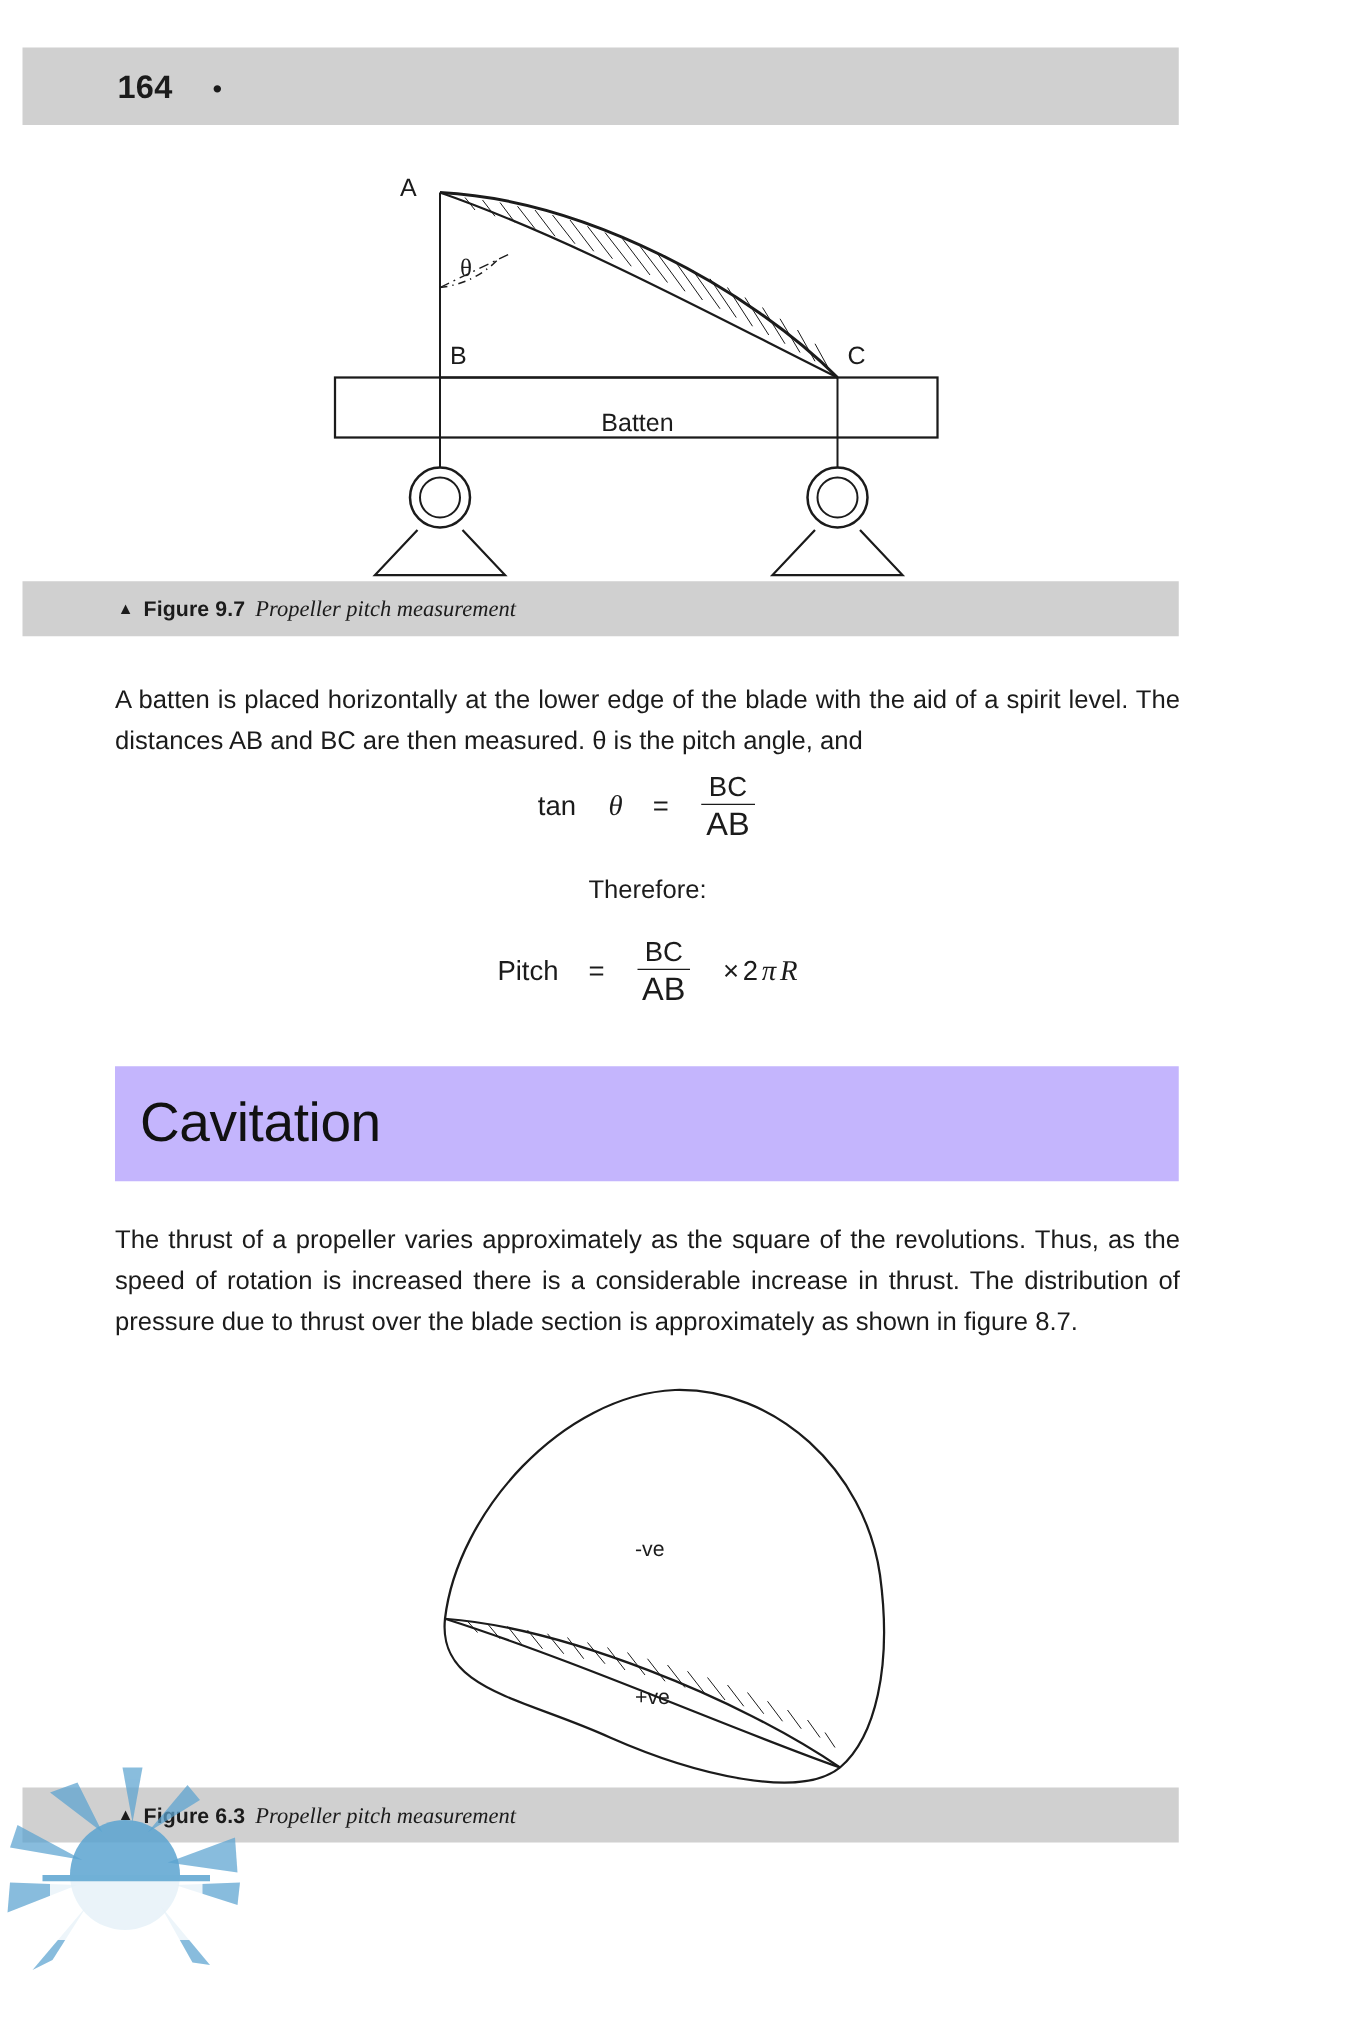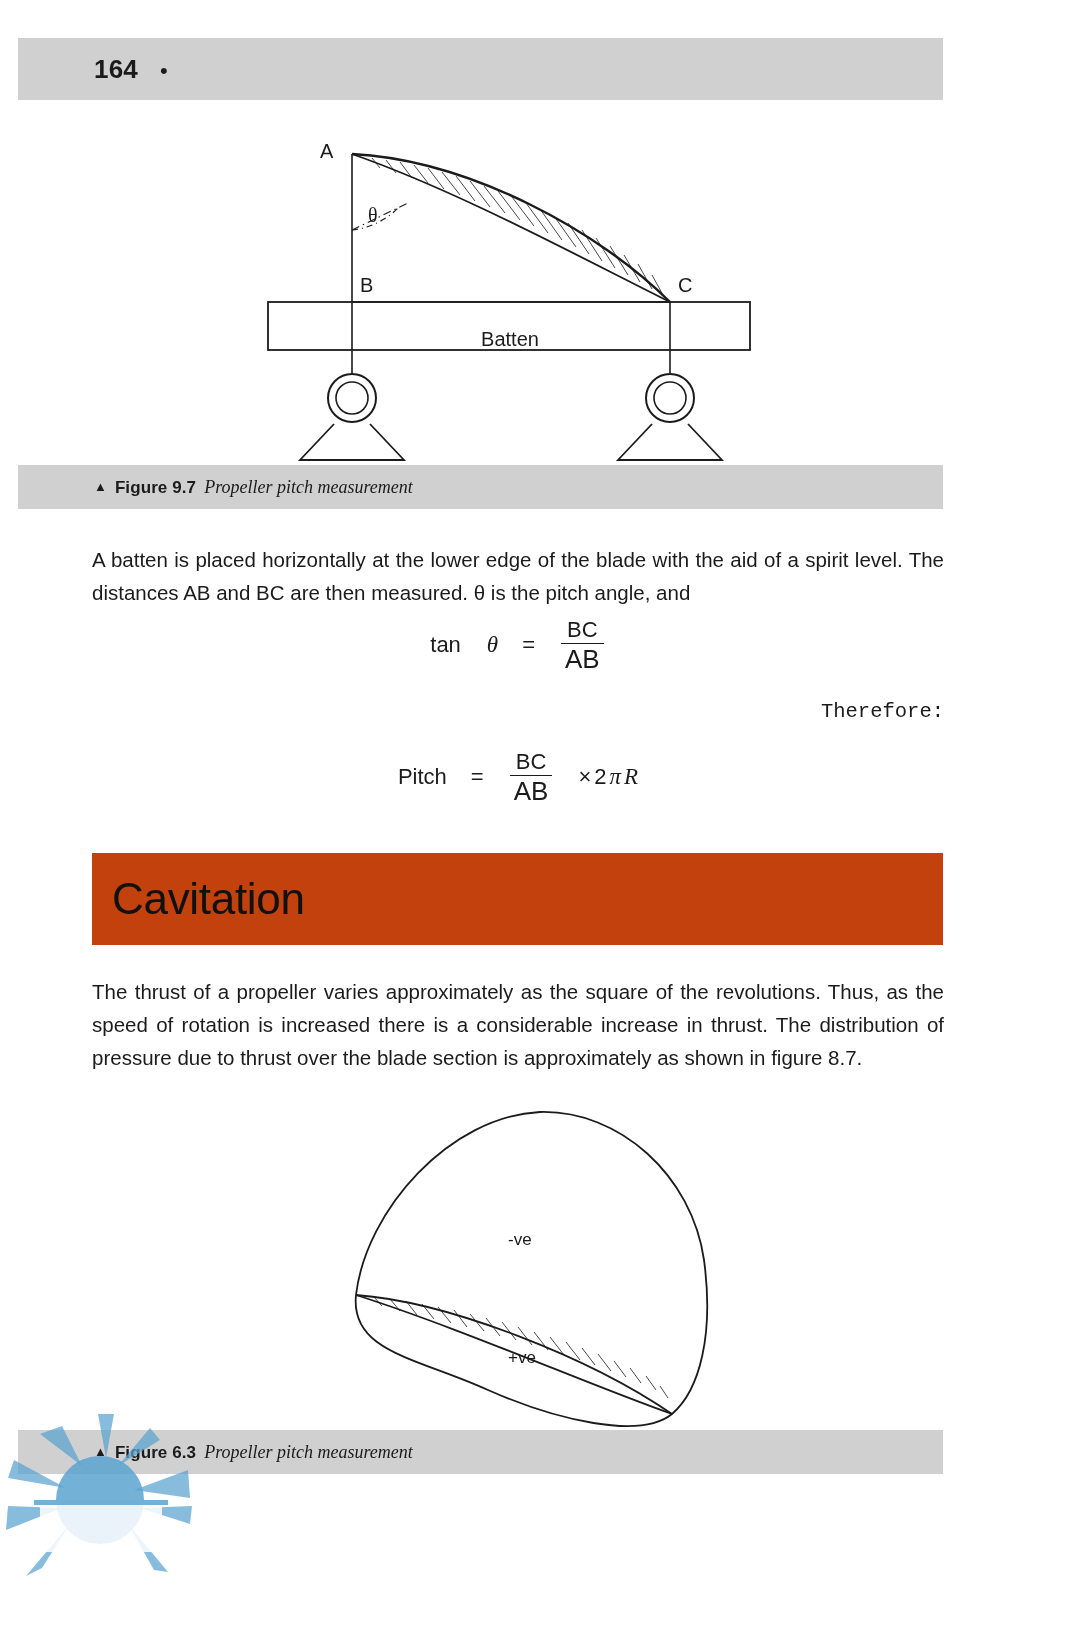--- a/index.html
+++ b/index.html
@@ -24,21 +24,21 @@
     width: 925px;
     height: 62px;
     background: #d0d0d0;
     display: flex;
     align-items: center;
   }
   .header-inner {
     padding-left: 76px;
     display: flex;
     align-items: baseline;
-    gap: 6px;
+    gap: 16px;
   }
   .page-num {
     font-size: 26px;
     font-weight: bold;
     letter-spacing: 0.2px;
   }
   .header-dot {
     font-size: 22px;
     margin: 0 14px 0 16px;
     line-height: 1;
@@ -96,22 +96,21 @@
     position: absolute;
     left: 92px;
     width: 852px;
     font-size: 20.5px;
     line-height: 33px;
     text-align: justify;
   }
   .para.p1 { top: 543px; }
   .para.p-therefore {
     top: 695px;
-    text-align: right;
-    font-family: Liberation Mono, monospace;
+    text-align: center;
   }
   .para.p2 { top: 975px; }
 
   
   .eq {
     position: absolute;
     left: 92px;
     width: 852px;
     text-align: center;
     font-family: "Liberation Serif", serif;
@@ -170,21 +169,21 @@
     font-size: 23px;
   }
 
   
   .section-band {
     position: absolute;
     left: 92px;
     top: 853px;
     width: 851px;
     height: 92px;
-    background: #c2410c;
+    background: #c4b5fd;
     display: flex;
     align-items: center;
   }
   .section-title {
     padding-left: 20px;
     font-size: 44px;
     font-weight: 400;
     letter-spacing: -0.3px;
     color: #111;
   }

